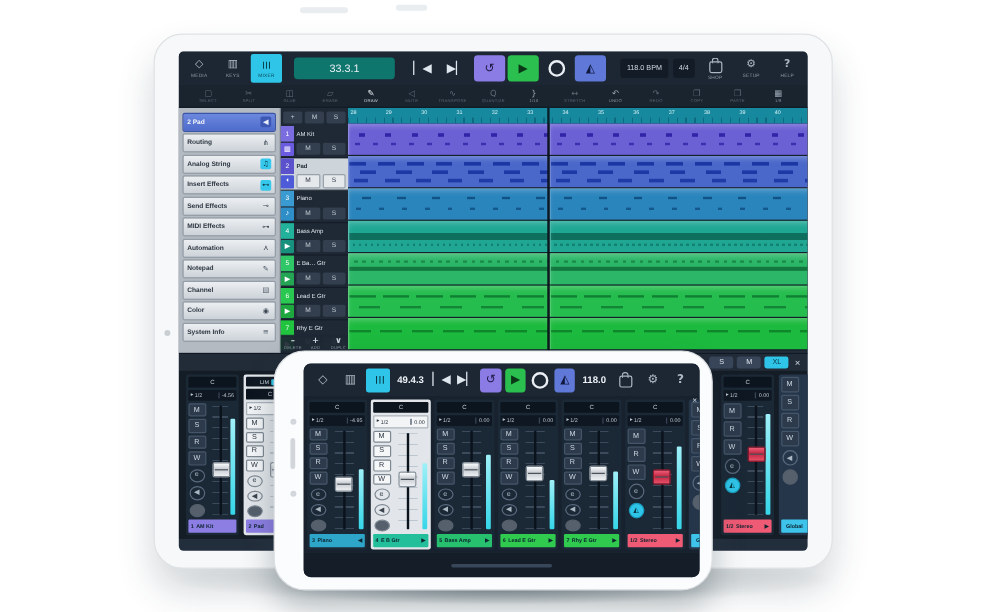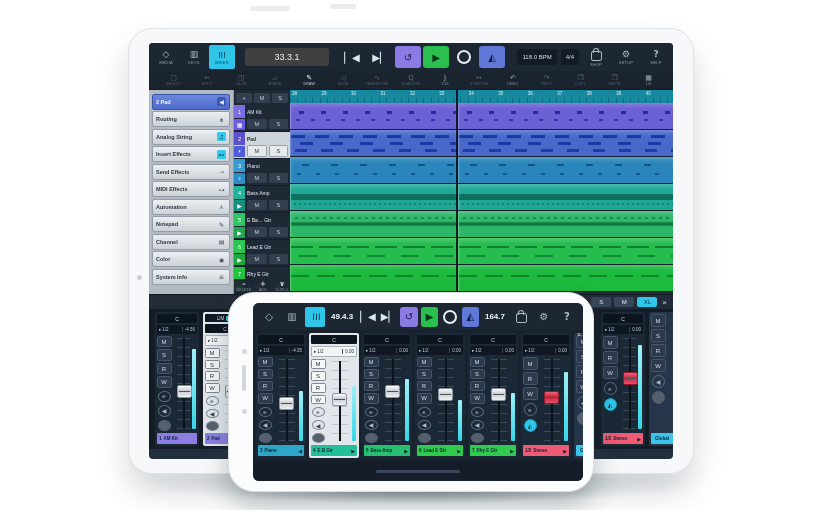--- a/index.html
+++ b/index.html
@@ -18,21 +18,21 @@
   .tab-screen{position:absolute;left:20px;top:14px;width:524px;height:416px;background:#232e3c;
           border-radius:4px;overflow:hidden;}
   
   .tb1{height:28px;background:#1d2733;display:flex;align-items:center;padding:0 4px;gap:2px;}
   .tbtn{height:24px;min-width:26px;display:flex;flex-direction:column;align-items:center;justify-content:center;
         color:#aeb9c4;border-radius:2px;}
   .tbtn .gi{font-size:9px;line-height:9px;}
   .tlbl{font-size:4px;letter-spacing:.2px;margin-top:1px;color:#8d99a6;}
   .tbtn.cyan{background:#2fc5e8;color:#073844;}
   .tbtn.cyan .tlbl{color:#0a4a5a;}
-  .posbox{width:84px;height:18px;background:#404040;border-radius:3px;color:#e8eef3;font-size:9px;
+  .posbox{width:84px;height:18px;background:#0f766e;border-radius:3px;color:#e8eef3;font-size:9px;
           display:flex;align-items:center;justify-content:center;margin:0 8px;}
   .transport{display:flex;gap:2px;align-items:center;}
   .trbtn{width:26px;height:22px;border-radius:3px;display:flex;align-items:center;justify-content:center;
          color:#dfe7ee;font-size:10px;background:transparent;}
   .trbtn.loop{background:#8a7ce4;color:#1d1640;}
   .trbtn.play{background:#2abf4e;color:#0a3817;}
   .trbtn.metro{background:#6079d8;color:#101a40;}
   .rec-ring{width:10px;height:10px;border:2px solid #e8eef3;border-radius:50%;}
   .tb1-right{margin-left:auto;display:flex;align-items:center;gap:4px;}
   .bpmbox{height:16px;background:#121b26;border-radius:2px;color:#cfd9e2;font-size:6px;
@@ -703,21 +703,21 @@
           </div>
         <div class="trbtn play">
             <span class="gi">▶</span>
           </div>
         <div class="trbtn">
             <span class="rec-ring"></span>
           </div>
         <div class="trbtn metro">
             <span class="gi">◭</span>
           </div>
-        <span class="pos">164.7</span>
+        <span class="pos">118.0</span>
         <div class="tbtn">
             <span class="icon-bag"></span>
           </div>
         <div class="tbtn">
             <span class="gi">⚙</span>
           </div>
         <div class="tbtn">
             <span class="gi" style="font-weight:bold;">?</span>
           </div>
       </div>

